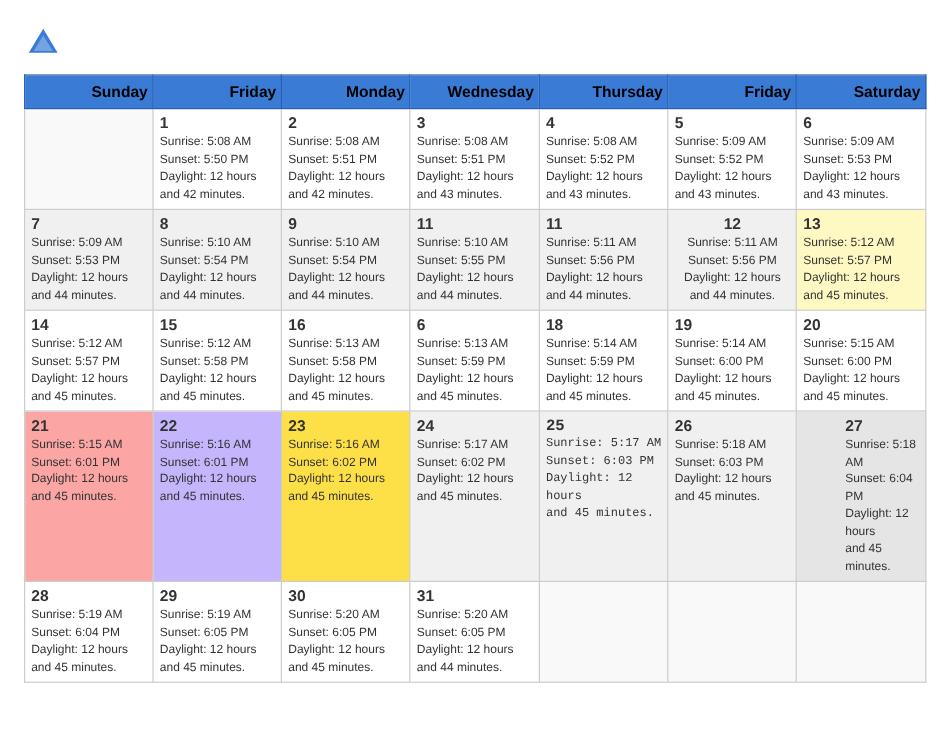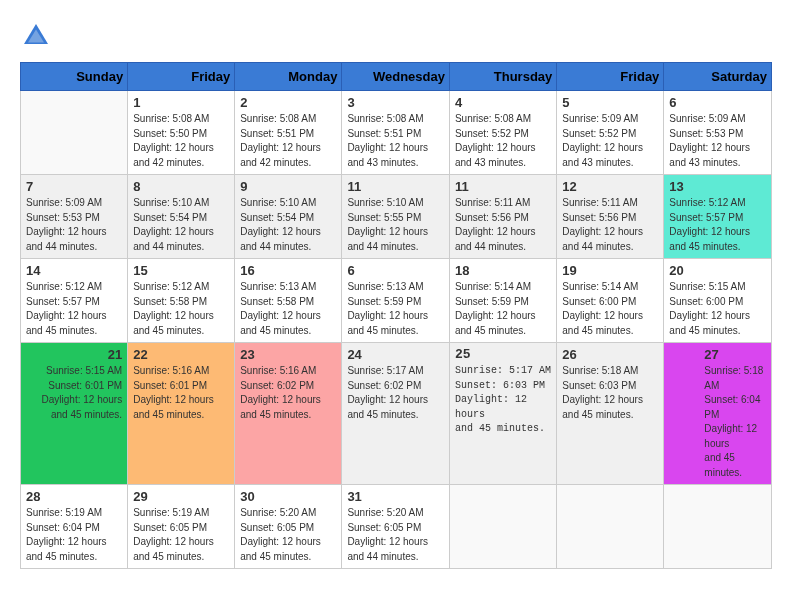--- a/index.html
+++ b/index.html
@@ -191,28 +191,28 @@
 Daylight: 12 hours
 and 44 minutes.</div>
         </td>
         <td style="background: rgb(240, 240, 240);">
           <span class="day-num">11</span>
           <div class="day-info" style="white-space: pre-line;">Sunrise: 5:11 AM
 Sunset: 5:56 PM
 Daylight: 12 hours
 and 44 minutes.</div>
         </td>
-        <td style="background: rgb(240, 240, 240);">
+        <td style="background: rgb(240, 240, 240); text-align: center;">
           <span class="day-num">12</span>
           <div class="day-info" style="white-space: pre-line;">Sunrise: 5:11 AM
 Sunset: 5:56 PM
 Daylight: 12 hours
 and 44 minutes.</div>
         </td>
-        <td style="background: #5eead4;">
+        <td style="background: #fef9c3;">
           <span class="day-num">13</span>
           <div class="day-info" style="white-space: pre-line;">Sunrise: 5:12 AM
 Sunset: 5:57 PM
 Daylight: 12 hours
 and 45 minutes.</div>
         </td>
       </tr>
       <tr>
         <td>
           <span class="day-num">14</span>
@@ -258,35 +258,35 @@
         </td>
         <td>
           <span class="day-num">20</span>
           <div class="day-info" style="white-space: pre-line;">Sunrise: 5:15 AM
 Sunset: 6:00 PM
 Daylight: 12 hours
 and 45 minutes.</div>
         </td>
       </tr>
       <tr>
-        <td style="background: #22c55e; text-align: right;">
+        <td style="background: #fca5a5;">
           <span class="day-num">21</span>
           <div class="day-info" style="white-space: pre-line;">Sunrise: 5:15 AM
 Sunset: 6:01 PM
 Daylight: 12 hours
 and 45 minutes.</div>
         </td>
-        <td style="background: #fdba74;">
+        <td style="background: #c4b5fd;">
           <span class="day-num">22</span>
           <div class="day-info" style="white-space: pre-line;">Sunrise: 5:16 AM
 Sunset: 6:01 PM
 Daylight: 12 hours
 and 45 minutes.</div>
         </td>
-        <td style="background: #fca5a5;">
+        <td style="background: #fde047;">
           <span class="day-num">23</span>
           <div class="day-info" style="white-space: pre-line;">Sunrise: 5:16 AM
 Sunset: 6:02 PM
 Daylight: 12 hours
 and 45 minutes.</div>
         </td>
         <td style="background: rgb(240, 240, 240);">
           <span class="day-num">24</span>
           <div class="day-info" style="white-space: pre-line;">Sunrise: 5:17 AM
 Sunset: 6:02 PM
@@ -300,21 +300,21 @@
 Daylight: 12 hours
 and 45 minutes.</div>
         </td>
         <td style="background: rgb(240, 240, 240);">
           <span class="day-num">26</span>
           <div class="day-info" style="white-space: pre-line;">Sunrise: 5:18 AM
 Sunset: 6:03 PM
 Daylight: 12 hours
 and 45 minutes.</div>
         </td>
-        <td style="background: #d946ef; padding-left: 40px;">
+        <td style="background: #e5e5e5; padding-left: 40px;">
           <span class="day-num">27</span>
           <div class="day-info" style="white-space: pre-line;">Sunrise: 5:18 AM
 Sunset: 6:04 PM
 Daylight: 12 hours
 and 45 minutes.</div>
         </td>
       </tr>
       <tr>
         <td>
           <span class="day-num">28</span>

